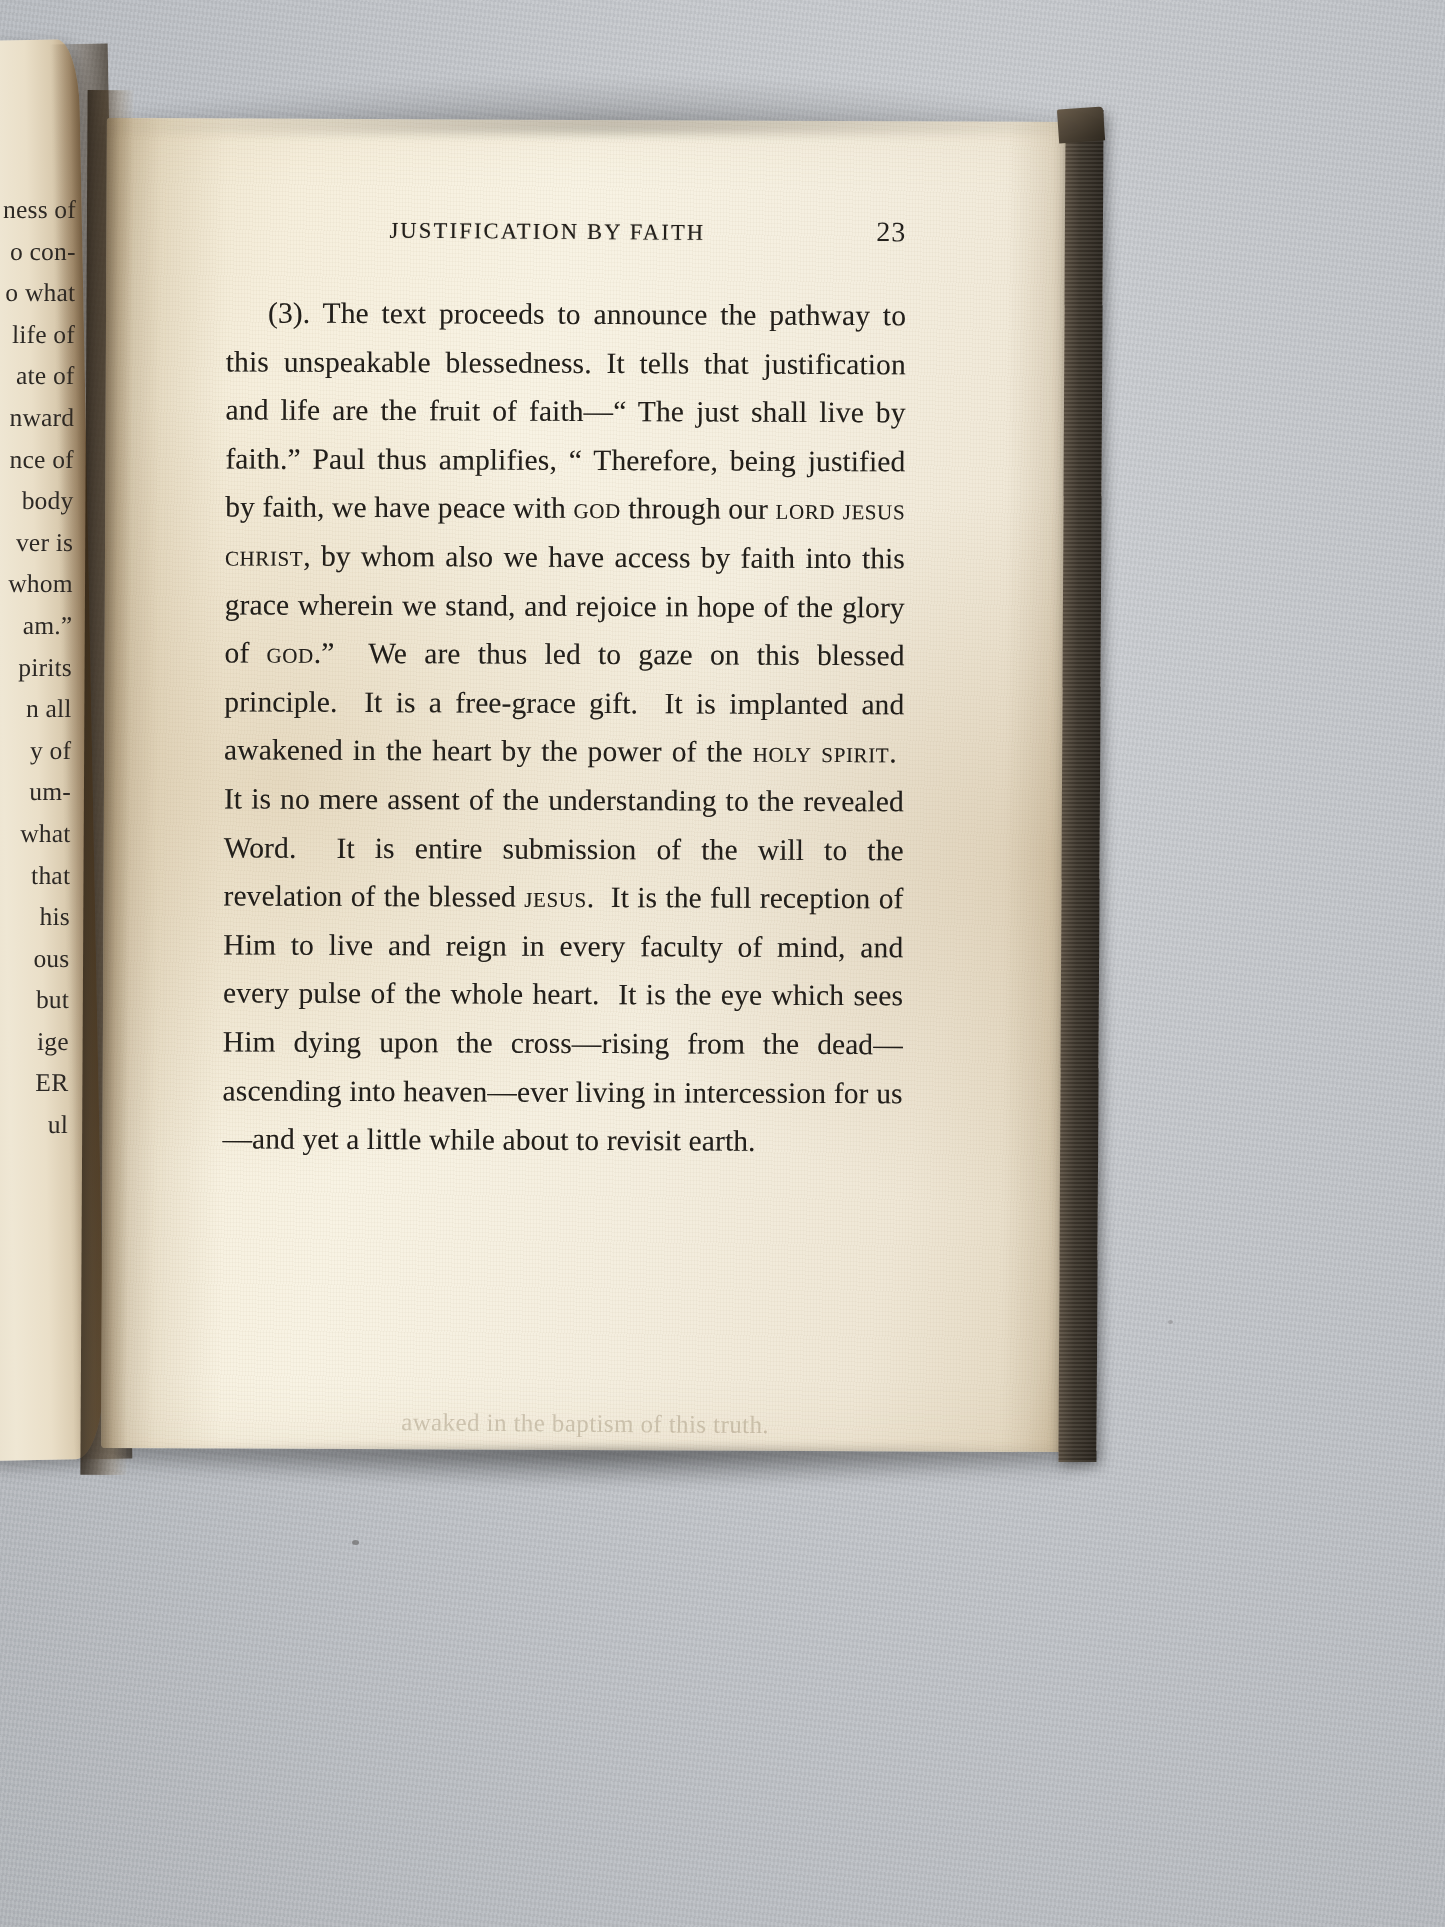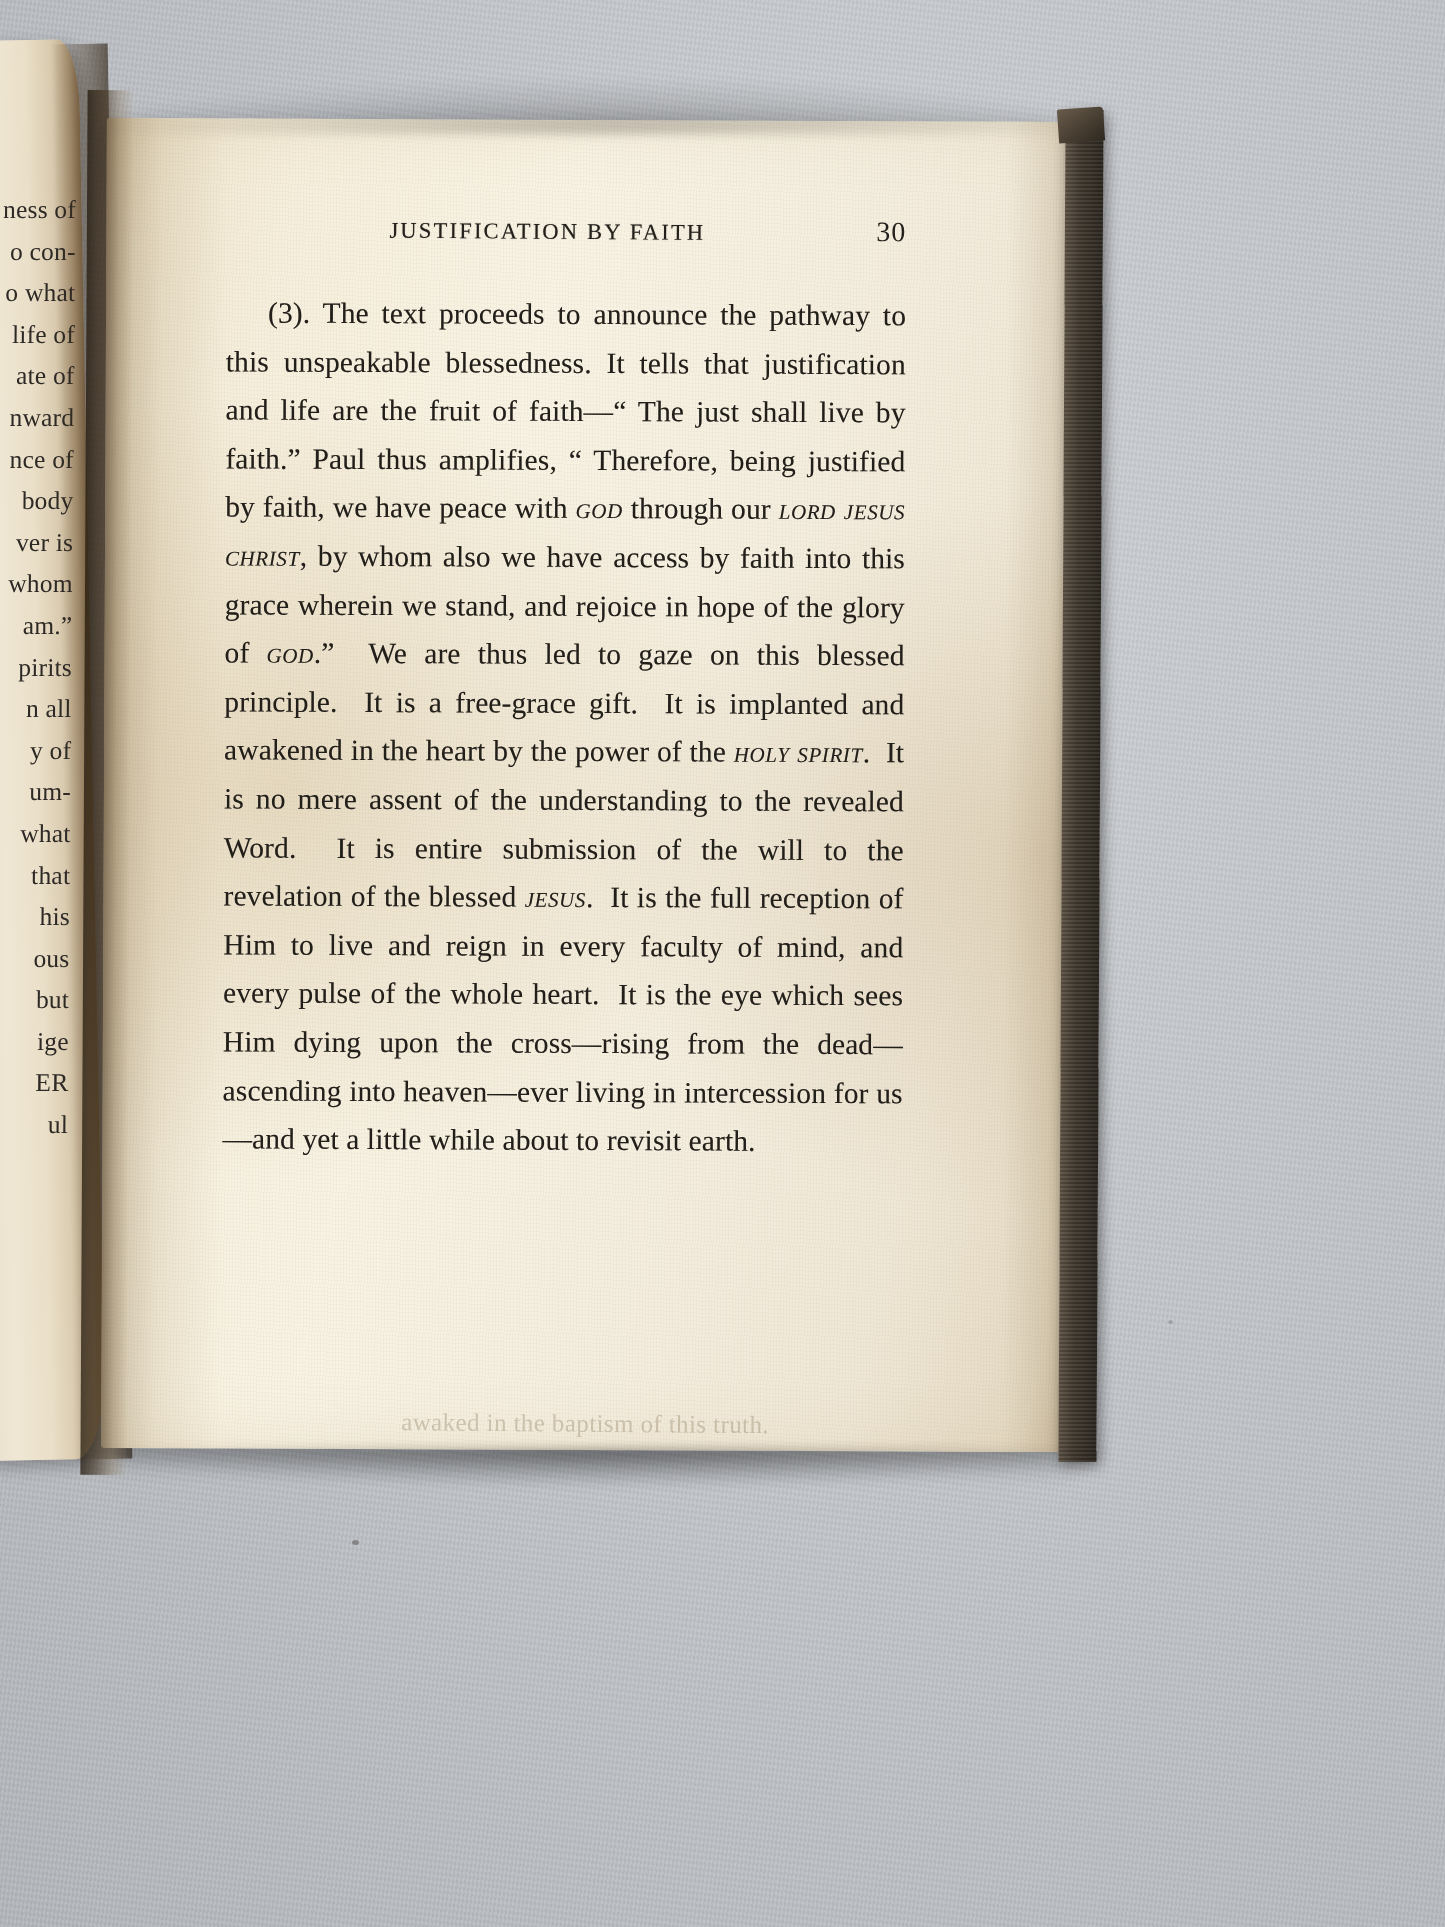--- a/index.html
+++ b/index.html
@@ -190,21 +190,20 @@
     color: #221f1b;
     text-align: justify;
     letter-spacing: 0.1px;
     text-shadow: 0 0 0.6px rgba(35,28,18,0.35);
   }
   #body-text .indent { text-indent: 42px; }
   .sc {
     font-variant: small-caps;
     text-transform: lowercase;
     letter-spacing: 0.6px;
-    font-style: italic;
   }
   .sc::first-letter { text-transform: uppercase; }
 
   
   #cover-edge {
     position: absolute;
     left: 1062px;
     top: 110px;
     width: 38px;
     height: 1352px;
@@ -290,21 +289,21 @@
   <div id="left-gutter-shadow"></div>
 
   <div id="right-page">
     <div id="paper-texture"></div>
     <div id="page-curve-left"></div>
     <div id="page-curve-right"></div>
 
     <div id="text-column">
       <div id="running-head">
         <div id="head-title">JUSTIFICATION BY FAITH</div>
-        <div id="page-number">30</div>
+        <div id="page-number">23</div>
       </div>
 
       <div id="body-text">
         <p class="indent">(3). The text proceeds to announce the pathway to this unspeakable blessedness. It tells that justification and life are the fruit of faith—“ The just shall live by faith.” Paul thus amplifies, “ Therefore, being justified by faith, we have peace with <span class="sc">God</span> through our <span class="sc">Lord</span> <span class="sc">Jesus</span> <span class="sc">Christ</span>, by whom also we have access by faith into this grace wherein we stand, and rejoice in hope of the glory of <span class="sc">God</span>.”&nbsp; We are thus led to gaze on this blessed principle.&nbsp; It is a free-grace gift.&nbsp; It is implanted and awakened in the heart by the power of the <span class="sc">Holy</span> <span class="sc">Spirit</span>.&nbsp; It is no mere assent of the understanding to the revealed Word.&nbsp; It is entire submission of the will to the revelation of the blessed <span class="sc">Jesus</span>.&nbsp; It is the full reception of Him to live and reign in every faculty of mind, and every pulse of the whole heart.&nbsp; It is the eye which sees Him dying upon the cross—rising from the dead—ascending into heaven—ever living in intercession for us—and yet a little while about to revisit earth.</p>
       </div>
     </div>
 
     <div id="showthrough">awaked in the baptism of this truth.</div>
   </div>
 

